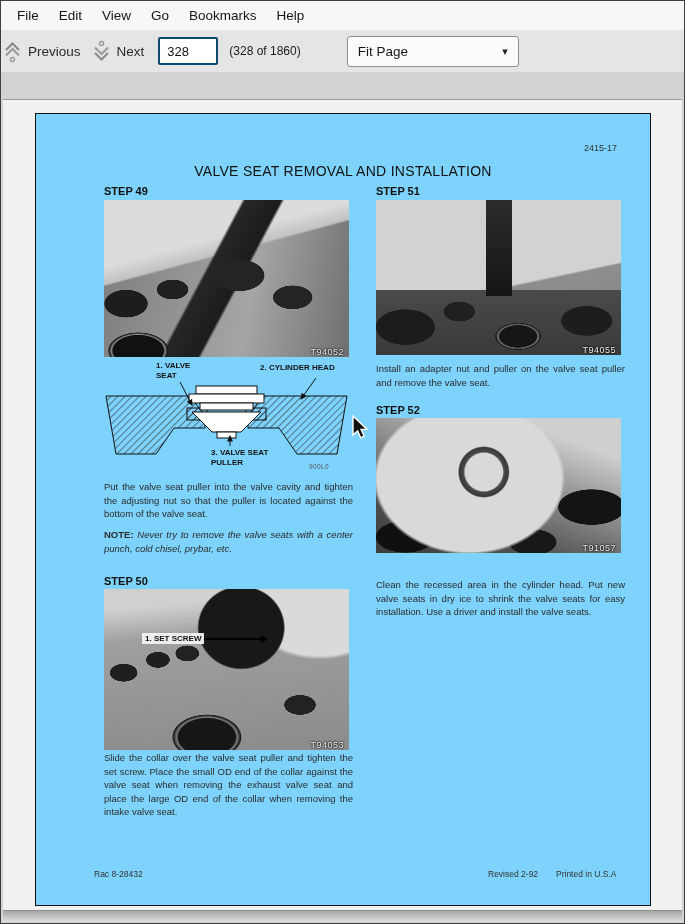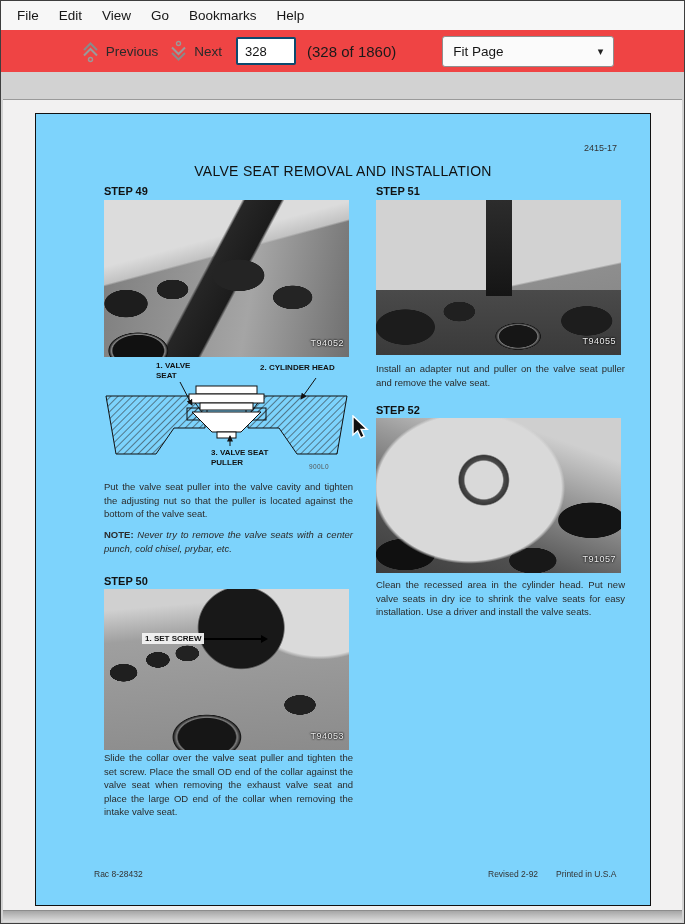--- a/index.html
+++ b/index.html
@@ -27,30 +27,30 @@
     width:22px; height:19px; border:2px solid #5a5a5a; border-radius:4px;
     background:#c9c9c9; margin-left:3px; display:flex; align-items:center; justify-content:center;
   }
   
   .menubar {
     height:29px; background:#f7f7f7; display:flex; align-items:center; padding-left:6px;
   }
   .menu-item { font-size:13.5px; color:#161616; padding:4px 10px; }
   
   .toolbar {
-    height:42px; background:#ef4444; display:flex; align-items:center; padding-left:9px;justify-content:center;
+    height:42px; background:#e5e5e5; display:flex; align-items:center; padding-left:1px;
   }
   .tool-btn { display:flex; align-items:center; margin-right:10px; }
   .tool-btn .lbl { font-size:13.5px; color:#2a2a2a; margin-left:5px; }
   .page-input {
     width:60px; height:28px; border:2px solid #0c4a6e; border-radius:2px;
     background:#fff; font-family:"Liberation Sans",sans-serif; font-size:13px;
     padding:0 7px; color:#111; margin-left:4px;
   }
-  .page-count { font-size:15px; color:#1a1a1a; margin-left:11px; }
+  .page-count { font-size:12px; color:#1a1a1a; margin-left:11px; }
   .zoom-select {
     margin-left:46px; width:172px; height:31px; border:1px solid #8f8f8f; border-radius:3px;
     background:#fbfbfb; display:flex; align-items:center; justify-content:space-between;
     padding:0 10px; font-size:13.5px; color:#161616;
   }
   .zoom-arrow { font-size:11px; color:#222; }
   
   .viewport {
     position:absolute; top:98px; left:2px; right:2px; bottom:13px;
     background:#f2f1f1; border-top:1px solid #9a9a9a; overflow:hidden;
@@ -71,21 +71,21 @@
   .step-label { position:absolute; font-size:11px; font-weight:bold; color:#111;text-align:center; }
   .body-text {
     position:absolute; width:249px; font-size:9.5px; line-height:13.5px;
     color:#2b2b2b; text-align:justify;
   }
   .note-label { font-weight:bold; font-style:normal; }
   .note-body { font-style:italic; }
   
   .photo { position:absolute; width:245px; background-color:#9a9a9a; background-repeat:no-repeat; }
   .photo-caption {
-    position:absolute; bottom:9px; right:5px; font-size:9px; letter-spacing:.5px;
+    position:absolute; bottom:0; right:5px; font-size:9px; letter-spacing:.5px;
     color:#efefef; text-shadow:0 0 2px #000, 0 0 2px #000;
   }
   .p1 { background-image:
     radial-gradient(ellipse 46px 28px at 14% 96%, #111 55%, #888 58%, #111 64%, rgba(0,0,0,0) 66%),
     radial-gradient(ellipse 22px 14px at 9% 66%, #1d1d1d 97%, rgba(0,0,0,0) 100%),
     radial-gradient(ellipse 16px 10px at 28% 57%, #202020 97%, rgba(0,0,0,0) 100%),
     radial-gradient(ellipse 26px 16px at 55% 48%, #242424 97%, rgba(0,0,0,0) 100%),
     radial-gradient(ellipse 20px 12px at 77% 62%, #242424 97%, rgba(0,0,0,0) 100%),
     linear-gradient(118deg, rgba(0,0,0,0) 42%, #262626 43%, #1c1c1c 54%, rgba(0,0,0,0) 55%),
     linear-gradient(165deg, #dcdcdc 30%, #c2c2c2 38%, rgba(0,0,0,0) 39%),
@@ -239,21 +239,21 @@
       <div class="step-label" style="left:340px; top:71px;">STEP 51</div>
 
       <div class="photo p3" style="left:340px; top:86px; height:155px;">
         <span class="photo-caption">T94055</span>
       </div>
 
       <p class="body-text" style="left:340px; top:248px;">Install an adapter nut and puller on the valve seat puller and remove the valve seat.</p>
 
       <div class="step-label" style="left:340px; top:290px;">STEP 52</div>
 
-      <div class="photo p4" style="left:340px; top:304px; height:155px;">
+      <div class="photo p4" style="left:340px; top:304px; height:135px;">
         <span class="photo-caption">T91057</span>
       </div>
 
       <p class="body-text" style="left:340px; top:464px;">Clean the recessed area in the cylinder head. Put new valve seats in dry ice to shrink the valve seats for easy installation. Use a driver and install the valve seats.</p>
 
       <span class="footer-item" style="left:58px; top:755px;">Rac 8-28432</span>
       <span class="footer-item" style="left:452px; top:755px;">Revised 2-92</span>
       <span class="footer-item" style="left:520px; top:755px;">Printed in U.S.A</span>
 
     </div>

